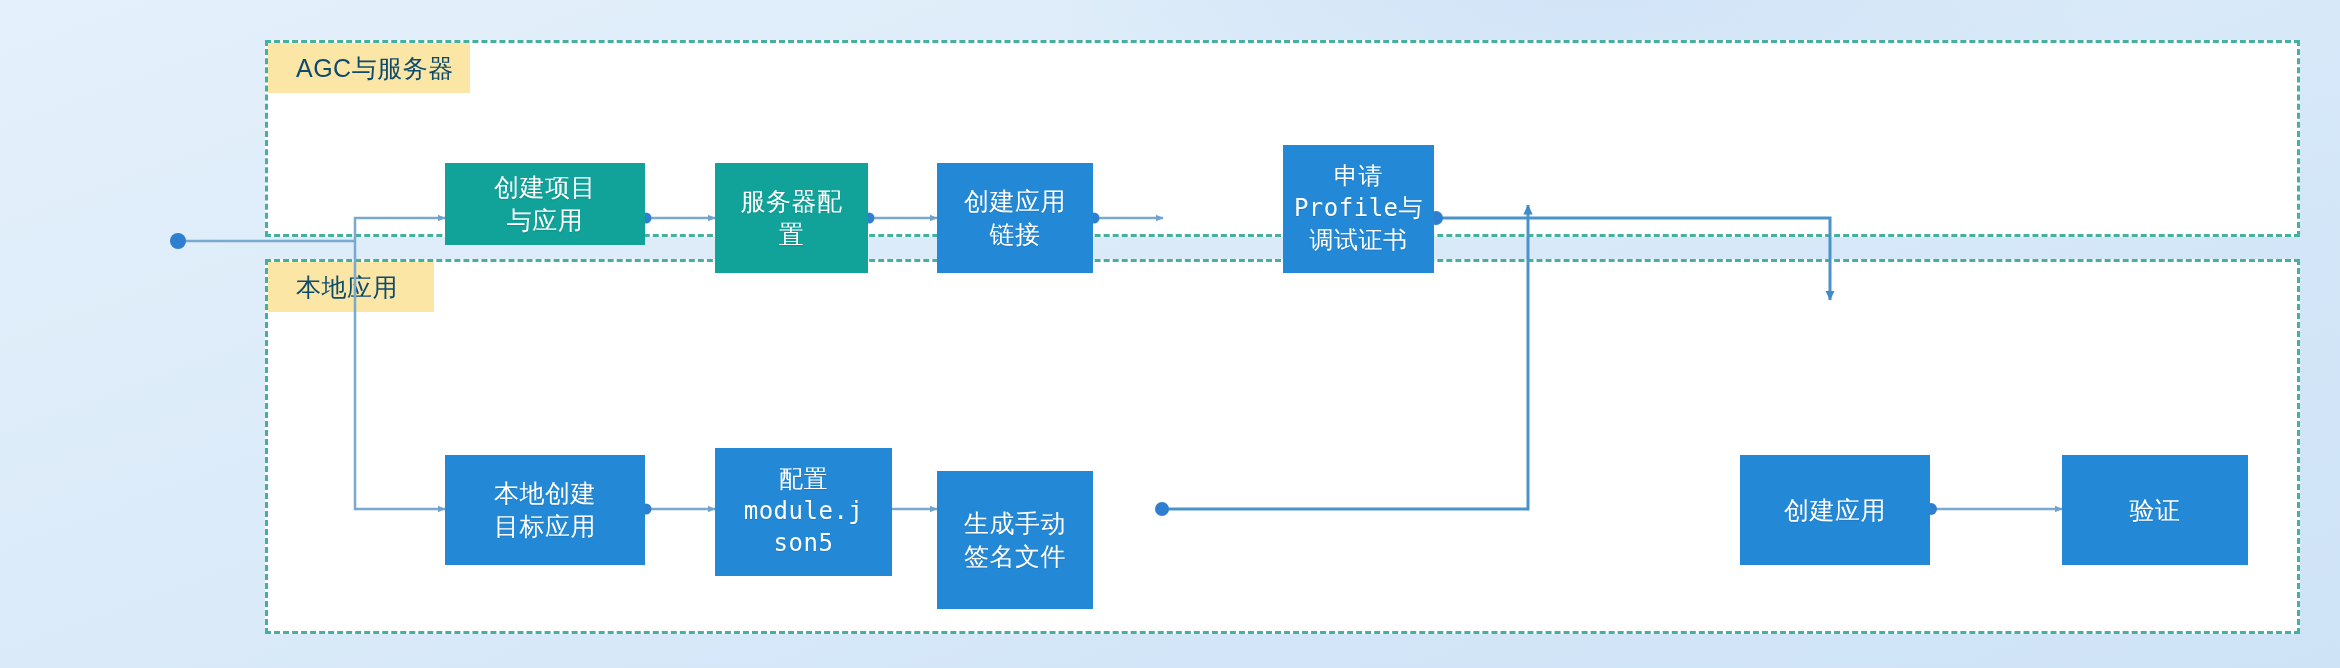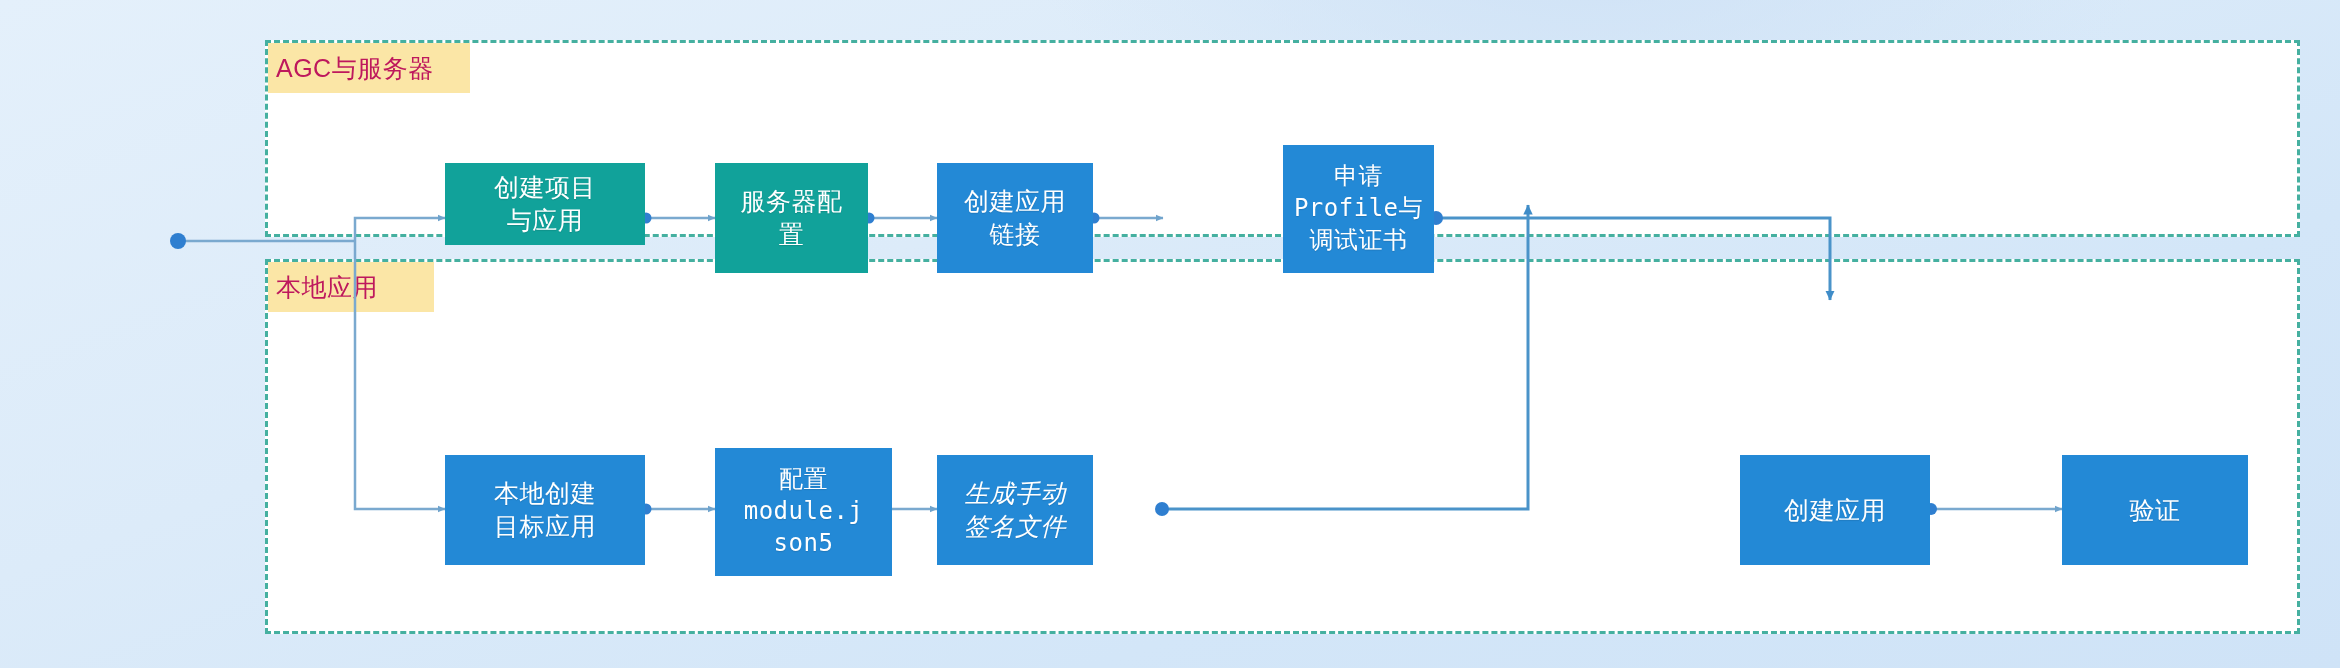--- a/index.html
+++ b/index.html
@@ -20,26 +20,26 @@
 
   
   .lane {
     position: absolute;
     background: #ffffff;
     border: 3px dashed #45b0a0;
   }
   .lane-label {
     position: absolute;
     background: #fbe6a6;
-    color: #be185d;
+    color: #0c4a6e;
     font-size: 25px;
     line-height: 1;
     display: flex;
     align-items: center;
-    padding-left: 8px;
+    padding-left: 28px;
     letter-spacing: 0.5px;
     text-align: right;
   }
 
   
   .node {
     position: absolute;
     display: flex;
     align-items: center;
     justify-content: center;
@@ -130,20 +130,20 @@
 Profile与
 调试证书</div>
 
   <div class="node blue" style="left:445px; top:455px; width:200px; height:110px;">本地创建
 目标应用</div>
 
   <div class="node blue mono" style="left:715px; top:448px; width:177px; height:128px;">配置
 module.j
 son5</div>
 
-  <div class="node blue" style="left:937px; top:455px; width:156px; height:110px;font-style:italic;">生成手动
+  <div class="node blue" style="left:937px; top:471px; width:156px; height:138px;">生成手动
 签名文件</div>
 
   <div class="node blue" style="left:1740px; top:455px; width:190px; height:110px;">创建应用</div>
 
   <div class="node blue" style="left:2062px; top:455px; width:186px; height:110px;">验证</div>
 
 </div>
 
 </body></html>

